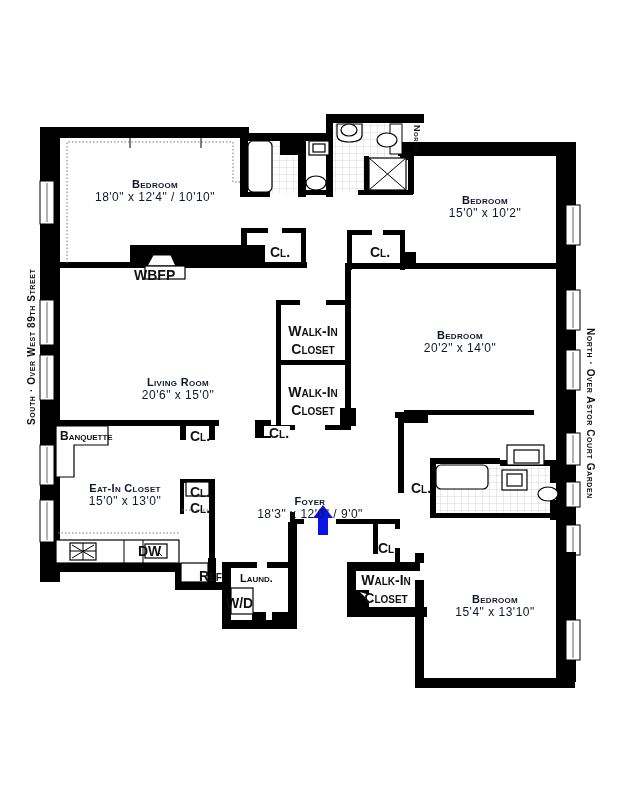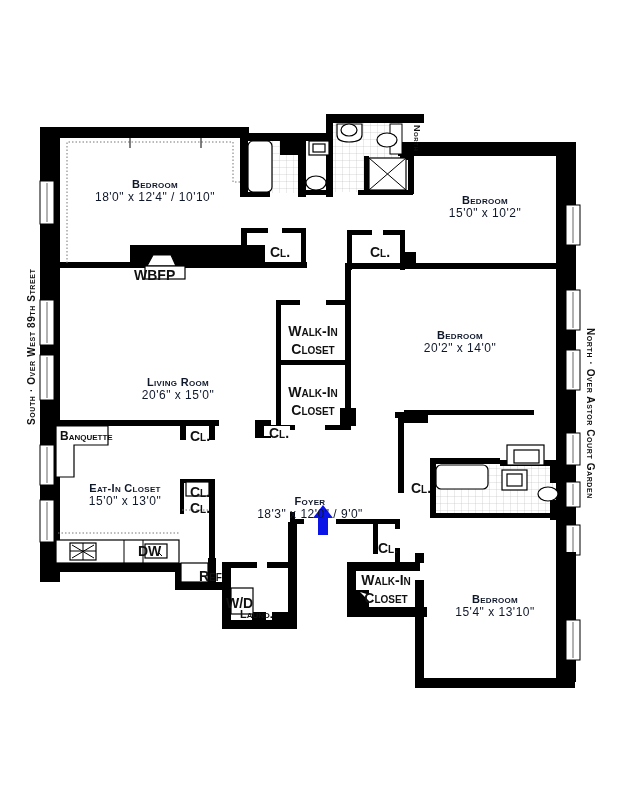--- a/index.html
+++ b/index.html
@@ -262,21 +262,21 @@
   <div>Walk-In</div>
   <div>Closet</div>
 </div>
 <span class="small" style="left:269px; top:425px;">Cl.</span>
 <span class="small" style="left:60px; top:429px; font-size:12px;">Banquette</span>
 <span class="small" style="left:190px; top:428px;">Cl.</span>
 <span class="small" style="left:190px; top:484px;">Cl.</span>
 <span class="small" style="left:190px; top:500px;">Cl.</span>
 <span class="small" style="left:138px; top:543px;">DW</span>
 <span class="small" style="left:199px; top:568px;">Ref</span>
-<span class="small" style="left:240px; top:572px; font-size:11px;margin-top:36px;">Laund.</span>
+<span class="small" style="left:240px; top:572px; font-size:11px;">Laund.</span>
 <span class="small" style="left:226px; top:595px;">W/D</span>
 <span class="small" style="left:411px; top:480px;">Cl.</span>
 <span class="small" style="left:378px; top:540px;">Cl.</span>
 <div class="small" style="left:358px; top:572px; text-align:center; width:56px; line-height:1.25;">
   <div>Walk-In</div>
   <div>Closet</div>
 </div>
 
 <span class="vtext" style="left:408px; top:125px; transform-origin:0 0; transform:rotate(90deg) translate(0,-14px); font-size:9px;">North</span>
 <span class="vtext" style="left:26px; top:425px; transform-origin:0 0; transform:rotate(-90deg);">South · Over West 89th Street</span>

